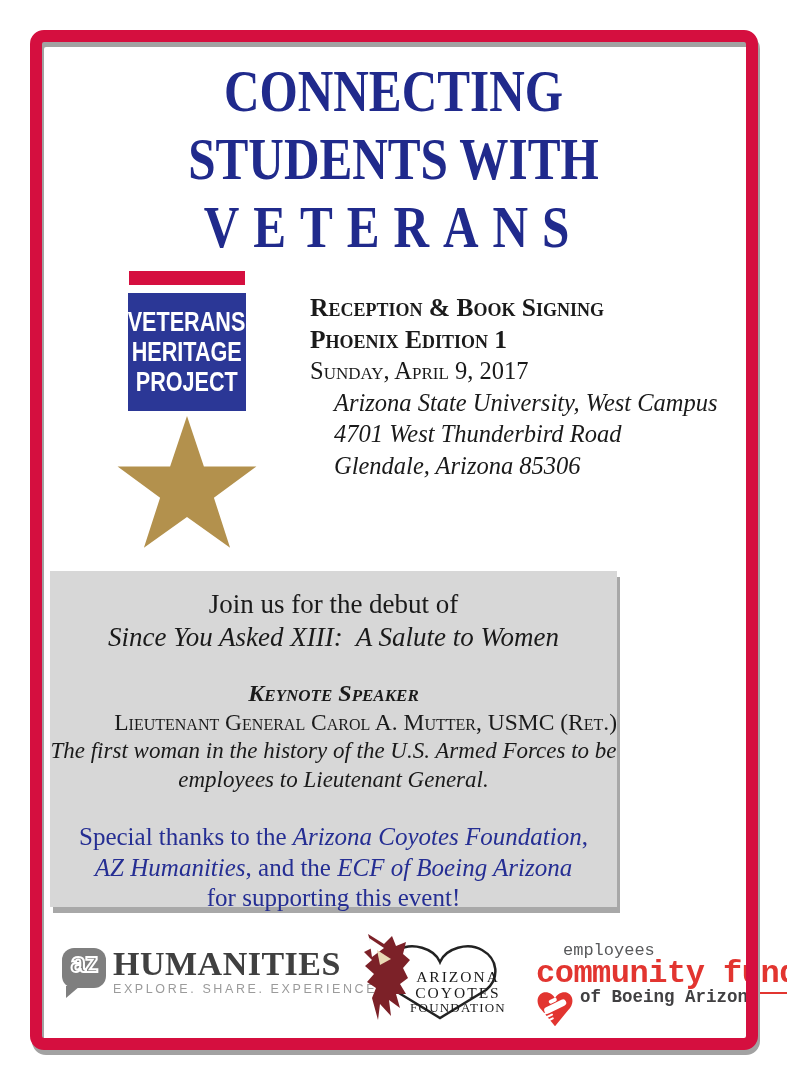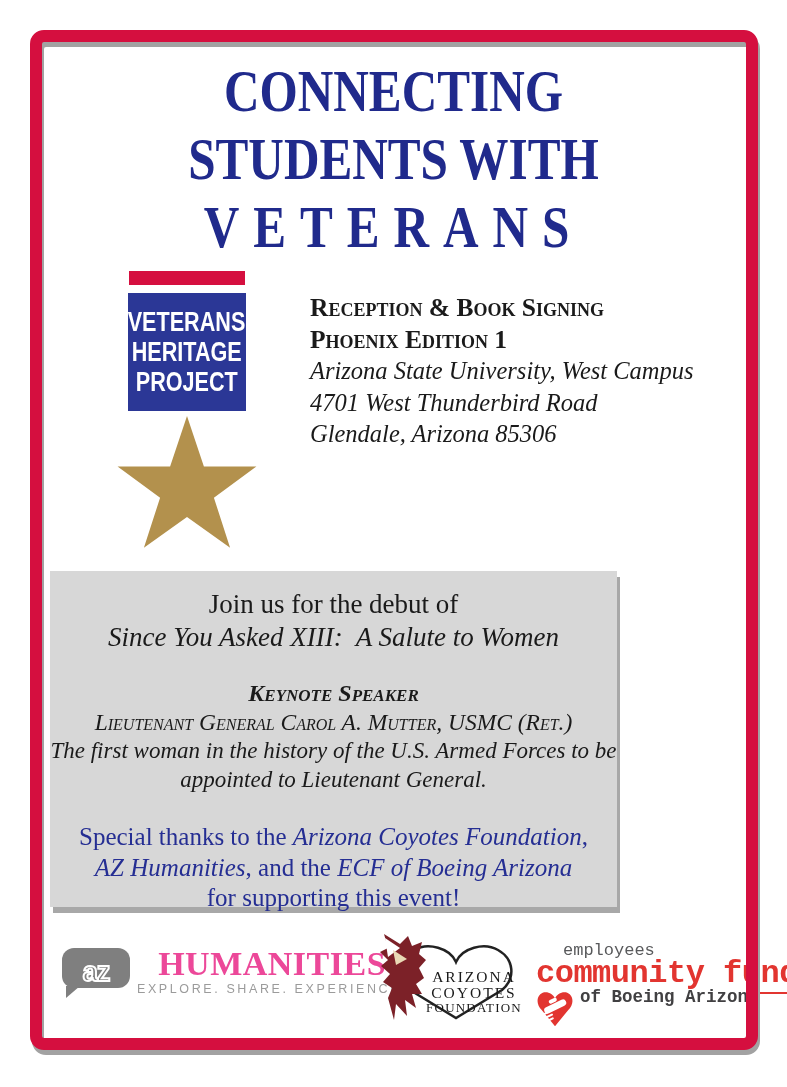--- a/index.html
+++ b/index.html
@@ -32,60 +32,60 @@
     color:#ffffff; font-family:"Liberation Sans", sans-serif; font-weight:700;
     font-size:27px; line-height:30px; transform:scaleX(0.8); white-space:nowrap;
   }
   .vhp-star { position:absolute; left:113px; top:416px; width:148px; height:136px; }
 
   
   .details { position:absolute; left:310px; top:292px; z-index:2; }
   .details div { font-size:24.5px; line-height:31.5px; color:#1a1a1a; white-space:nowrap; }
   .d-bold-sc { font-weight:bold; font-variant:small-caps; font-size:25.5px !important; }
   .d-sc { font-variant:small-caps; }
-  .d-it { font-style:italic; }
+  .d-it { font-style:italic;margin-left:24px; }
 
   
   .gray-box {
     position:absolute; left:50px; top:571px; width:567px; height:336px;
     background:#D7D7D7; box-shadow:3px 6px 0 #a8a8a8; text-align:center;
     padding-top:17px; z-index:2;
   }
   .gb-join  { font-size:27px; line-height:33px; color:#1a1a1a; }
   .gb-book  { font-size:27px; line-height:33px; color:#1a1a1a; font-style:italic; white-space:pre; }
   .gb-keynote-label { margin-top:25px; font-size:24px; line-height:29px; font-weight:bold; font-style:italic; font-variant:small-caps; color:#1a1a1a; }
-  .gb-keynote-name  { font-size:23.5px; line-height:29px; font-style:italic; font-variant:small-caps; color:#1a1a1a; }
+  .gb-keynote-name  { font-size:23.5px; line-height:29px; font-variant:small-caps; color:#1a1a1a;text-align:right; }
   .gb-desc { font-size:23px; line-height:28.5px; font-style:italic; color:#1a1a1a; }
   .thanks { margin-top:28px; }
   .thanks-line { font-size:25px; line-height:30.5px; color:#252E93; }
   .thanks-line .it { font-style:italic; }
 
   
   .logos { position:absolute; left:42px; top:930px; width:704px; height:112px; z-index:2; }
 
   
   .azh { position:absolute; left:20px; top:18px; display:flex; align-items:flex-start; }
   .az-bubble {
-    position:relative; width:68px; height:40px; background:#7f7f7f; border-radius:12px;
-    display:flex; align-items:flex-end; justify-content:center; margin-right:7px;
+    position:relative; width:44px; height:40px; background:#7f7f7f; border-radius:12px;
+    display:flex; align-items:flex-start; justify-content:center; margin-right:7px;
   }
   .az-bubble::after {
     content:""; position:absolute; left:4px; bottom:-10px;
     border-left:14px solid #7f7f7f; border-bottom:12px solid transparent;
   }
   .az-bubble span {
     font-family:"Liberation Sans", sans-serif; font-weight:800; font-size:27px;
     color:#7f7f7f; -webkit-text-stroke:2px #ffffff; letter-spacing:-1px;
   }
   .az-right { display:flex; flex-direction:column; }
-  .az-name { font-size:34px; line-height:32px; font-weight:bold; color:#ec4899; letter-spacing:0.5px; white-space:nowrap;text-align:center; }
+  .az-name { font-size:34px; line-height:32px; font-weight:bold; color:#404040; letter-spacing:0.5px; white-space:nowrap; }
   .az-tagline { font-family:"Liberation Sans", sans-serif; font-size:12.5px; color:#9b9b9b; letter-spacing:2.6px; margin-top:2px; white-space:nowrap; }
 
   
-  .coyotes { position:absolute; left:336px; top:2px; width:152px; height:96px; }
+  .coyotes { position:absolute; left:320px; top:2px; width:152px; height:96px; }
   .coyotes svg { position:absolute; }
   .coy-heart { left:16px; top:10px; }
   .coy-head { left:0; top:0; }
   .coy-text { position:absolute; left:44px; top:37px; width:104px; text-align:center; color:#1a1a1a; }
   .coy-text div { white-space:nowrap; }
   .coy-l1, .coy-l2 { font-size:15.5px; line-height:16px; letter-spacing:2px; }
   .coy-l3 { font-size:13px; line-height:14px; letter-spacing:1.2px; }
 
   
   .ecf { position:absolute; left:494px; top:12px; width:200px; font-family:Liberation Mono, monospace; }
@@ -116,32 +116,33 @@
     <div>HERITAGE</div>
     <div>PROJECT</div>
   </div>
   <svg class="vhp-star" viewBox="0 0 100 95">
     <polygon points="50,0 61.8,35.3 98.5,35.3 68.8,57.1 80.1,92 50,70.5 19.9,92 31.2,57.1 1.5,35.3 38.2,35.3" fill="#B3914D"></polygon>
   </svg>
 
   <div class="details">
     <div class="d-bold-sc">Reception &amp; Book Signing</div>
     <div class="d-bold-sc">Phoenix Edition 1</div>
+    <div class="d-sc">Sunday, April 9, 2017</div>
     <div class="d-it">Arizona State University, West Campus</div>
     <div class="d-it">4701 West Thunderbird Road</div>
     <div class="d-it">Glendale, Arizona 85306</div>
   </div>
 
   <div class="gray-box">
     <div class="gb-join">Join us for the debut of</div>
     <div class="gb-book">Since You Asked XIII:  A Salute to Women</div>
     <div class="gb-keynote-label">Keynote Speaker</div>
     <div class="gb-keynote-name">Lieutenant General Carol A. Mutter, USMC (Ret.)</div>
     <div class="gb-desc">The first woman in the history of the U.S. Armed Forces to be</div>
-    <div class="gb-desc">appointed to Lieutenant General.</div>
+    <div class="gb-desc">employees to Lieutenant General.</div>
     <div class="thanks">
       <div class="thanks-line"><span>Special thanks to the </span><span class="it">Arizona Coyotes Foundation</span><span>,</span></div>
       <div class="thanks-line"><span class="it">AZ Humanities</span><span>, and the </span><span class="it">ECF of Boeing Arizona</span></div>
       <div class="thanks-line"><span>for supporting this event!</span></div>
     </div>
   </div>
 
   <div class="logos">
 
     <div class="azh">

